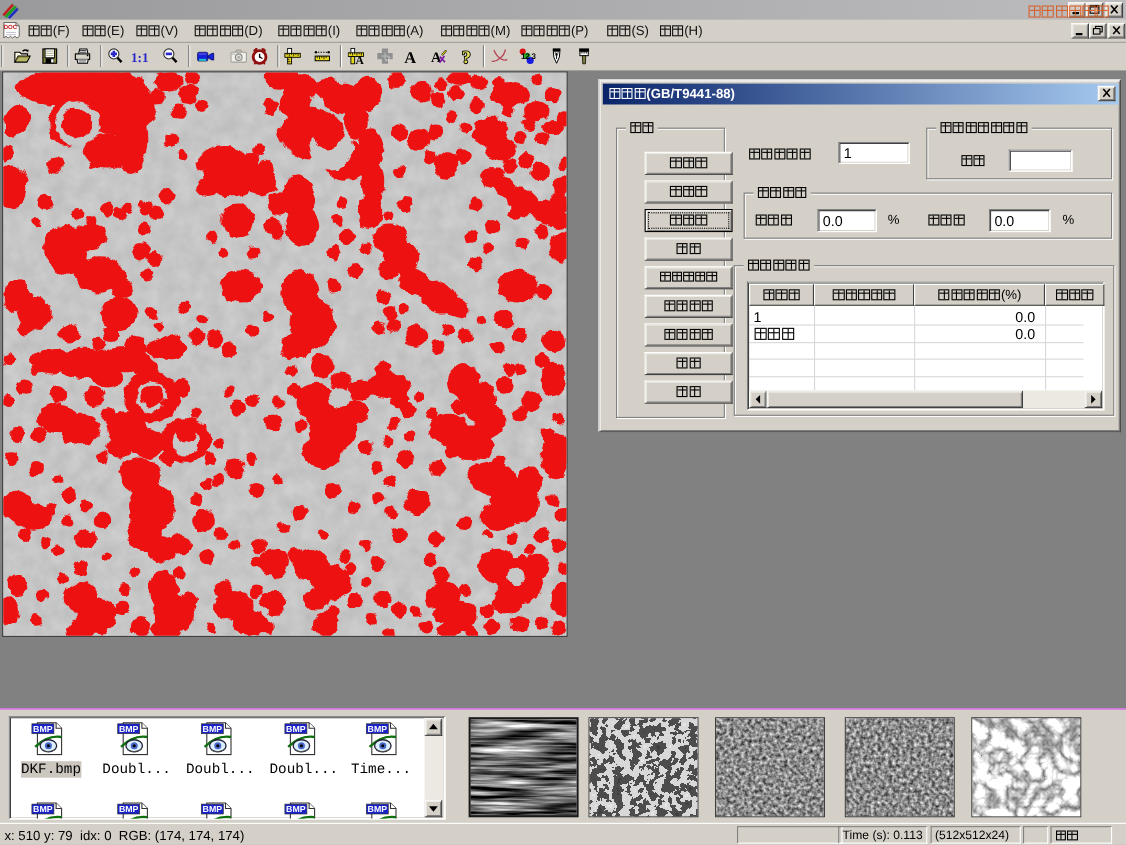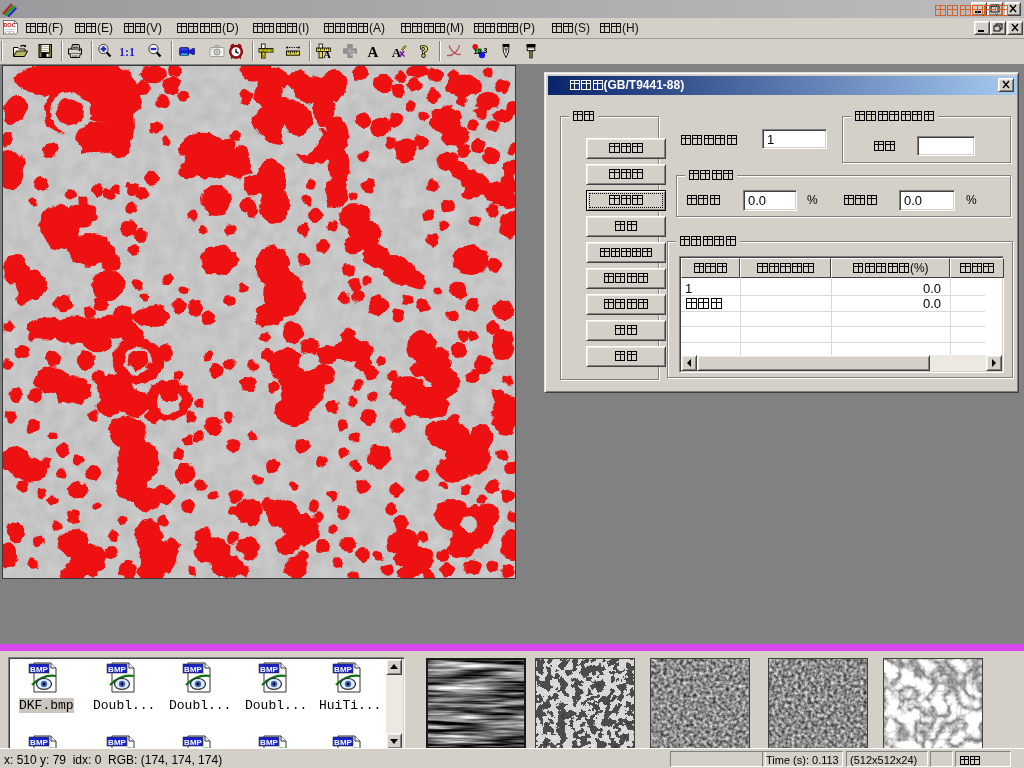--- a/index.html
+++ b/index.html
@@ -16,37 +16,37 @@
 .mitem{position:absolute;top:3px}
 #toolbar{left:0;top:39px;width:1024px;height:25px;background:#d4d0c8}
 .tsep{position:absolute;top:2px;width:2px;height:20px;border-left:1px solid #808080;border-right:1px solid #fff}
 .ticon{position:absolute;top:4px;width:16px;height:16px}
 #client{left:0;top:64px;width:1024px;height:580px;background:#818181}
 #imgframe{left:2px;top:65px;width:514px;height:514px;background:#3a3a3a}
 #mainimg{left:3px;top:66px;width:512px;height:512px}
 
 #dlg{left:544px;top:72px;width:475px;height:321px;background:#d4d0c8;border:1px solid;border-color:#dedede #404040 #404040 #dedede;box-shadow:inset 1px 1px 0 #fff,inset -1px -1px 0 #808080}
 #dlgtitle{left:3px;top:3px;width:469px;height:19px;background:linear-gradient(90deg,#0a246a,#a6caf0);color:#fff;font-weight:bold;font-size:12px}
-#dlgtitle span{position:absolute;left:21px;top:2px}
+#dlgtitle span{position:absolute;left:5px;top:2px}
 .groupbox{position:absolute;border:1px solid #808080;box-shadow:1px 1px 0 #fff,inset 1px 1px 0 #fff}
 .glabel{position:absolute;top:-8px;left:8px;background:#d4d0c8;padding:0 3px;font-size:12px;color:#000}
 .dbtn{position:absolute;left:25px;width:80px;height:21px;background:#d4d0c8;border:1px solid;border-color:#fff #404040 #404040 #fff;box-shadow:inset 1px 1px 0 #ecece4,inset -1px -1px 0 #808080;font-size:12px;color:#000;text-align:center;line-height:19px}
 .dbtn.focus{border:1px solid #000;box-shadow:inset 1px 1px 0 #fff,inset -1px -1px 0 #808080;outline:1px dotted #000;outline-offset:-4px}
 .field{position:absolute;background:#fff;border:1px solid;border-color:#808080 #fff #fff #808080;box-shadow:inset 1px 1px 0 #404040,inset -1px -1px 0 #d4d0c8;font-size:13px;padding:2px 4px;color:#000}
 .lbl{position:absolute;font-size:12px;color:#000;white-space:nowrap}
 
 #tbl{left:134px;top:183px;width:325px;height:117px;background:#fff;border:1px solid;border-color:#808080 #fff #fff #808080;box-shadow:inset 1px 1px 0 #404040,inset -1px -1px 0 #d4d0c8}
 .thc{position:absolute;top:1px;height:20px;background:#d4d0c8;border:1px solid;border-color:#fff #404040 #404040 #fff;font-size:12px;text-align:center;line-height:18px;color:#000}
 .gridh{position:absolute;left:1px;right:18px;border-top:1px solid #d8d8d8}
 .gridv{position:absolute;top:21px;bottom:17px;border-left:1px solid #d8d8d8}
 .cell{position:absolute;font-size:13px;color:#000}
 #hscroll{position:absolute;left:1px;bottom:1px;height:16px;background:#ece9e2}
 .sbtn{position:absolute;width:16px;height:16px;background:#d4d0c8;border:1px solid;border-color:#fff #404040 #404040 #fff;box-shadow:inset 1px 1px 0 #ecece4,inset -1px -1px 0 #808080}
 
-#bpanel{left:0;top:644px;width:1024px;height:104px;background:#d4d0c8;border-top:7px solid #d946ef}
+#bpanel{left:0;top:644px;width:1024px;height:104px;background:#d4d0c8;border-top:1px solid #d946ef}
 #flist{position:absolute;left:8px;top:6px;width:397px;height:94px;background:#fff;border:1px solid;border-color:#808080 #fff #fff #808080;box-shadow:inset 1px 1px 0 #404040,inset -1px -1px 0 #d4d0c8;overflow:hidden}
 .fname{position:absolute;top:40px;font-family:"Liberation Mono",monospace;font-size:13px;color:#000}
 #vscroll{position:absolute;right:1px;top:1px;width:17px;bottom:1px;background:#ece9e2}
 .thumb{position:absolute;top:7px;width:100px;height:91px}
 
 #sbar{left:0;top:748px;width:1024px;height:20px;background:#d4d0c8;font-size:12px;color:#000;border-top:1px solid #fff}
 .spanel{position:absolute;top:2px;height:16px;border:1px solid;border-color:#808080 #fff #fff #808080;font-size:11px;padding:2px 3px;white-space:nowrap;overflow:hidden}
 #watermark{left:934px;top:3px;color:#d5622c;font-size:13px;font-weight:bold;z-index:50}
 </style></head><body>
 <div id="titlebar" class="abs">
@@ -757,21 +757,21 @@
           <path d="M23 2 L23 7 L28 7" fill="#fff" stroke="#333" stroke-width="1"></path>
           <rect x="1" y="3" width="20" height="9" fill="#1822c8" stroke="#333" stroke-width=".6"></rect>
           <text x="11" y="10.5" font-size="8" font-weight="bold" fill="#fff" text-anchor="middle" font-family="Liberation Sans">BMP</text>
           <path d="M4 24 Q13 12 28 15 Q18 14 10 21 Z" fill="#20a020"></path>
           <path d="M4 24 Q15 13 28 15" fill="none" stroke="#107010" stroke-width="2.2"></path>
           <ellipse cx="16" cy="23" rx="7.5" ry="5.5" fill="#ddeeff" stroke="#223" stroke-width="1.2"></ellipse>
           <circle cx="16" cy="23" r="3.2" fill="#4868c8"></circle>
           <circle cx="16" cy="23" r="1.4" fill="#000"></circle>
           <path d="M10 27 Q16 30 23 26" fill="none" stroke="#555" stroke-width=".8"></path>
         </svg></div>
-<div class="fname" style="left:310px;">HuiTi...</div>
+<div class="fname" style="left:310px;">Time...</div>
 <div style="left:19px;top:76px;position:absolute;overflow:hidden;width:32px;height:20px"><svg width="32" height="32" viewBox="0 0 32 32">
           <path d="M6 2 L23 2 L28 7 L28 31 L6 31 Z" fill="#fff" stroke="#333" stroke-width="1"></path>
           <path d="M23 2 L23 7 L28 7" fill="#fff" stroke="#333" stroke-width="1"></path>
           <rect x="1" y="3" width="20" height="9" fill="#1822c8" stroke="#333" stroke-width=".6"></rect>
           <text x="11" y="10.5" font-size="8" font-weight="bold" fill="#fff" text-anchor="middle" font-family="Liberation Sans">BMP</text>
           <path d="M4 24 Q13 12 28 15 Q18 14 10 21 Z" fill="#20a020"></path>
           <path d="M4 24 Q15 13 28 15" fill="none" stroke="#107010" stroke-width="2.2"></path>
           <ellipse cx="16" cy="23" rx="7.5" ry="5.5" fill="#ddeeff" stroke="#223" stroke-width="1.2"></ellipse>
           <circle cx="16" cy="23" r="3.2" fill="#4868c8"></circle>
           <circle cx="16" cy="23" r="1.4" fill="#000"></circle>

